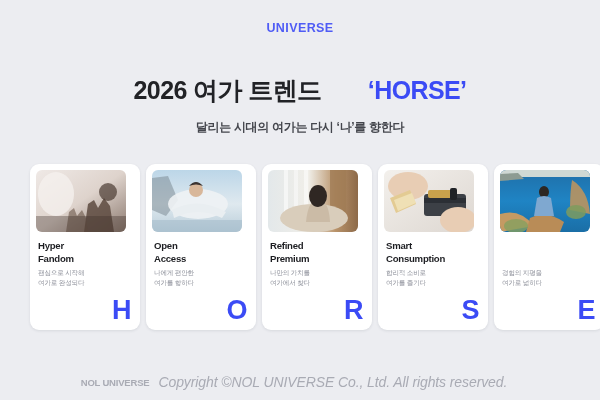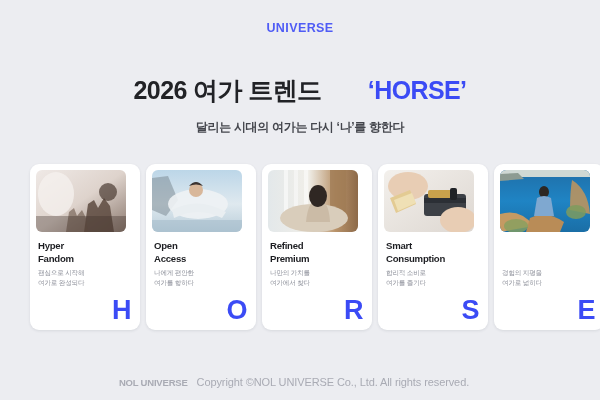--- a/index.html
+++ b/index.html
@@ -148,23 +148,24 @@
     justify-content: center;
     gap: 9px;
   }
   .footer-logo {
     font-size: 9.5px;
     font-weight: bold;
     letter-spacing: -0.2px;
     color: #a9abb4;
   }
   .footer-copy {
-    font-size: 11px;
+    font-size: 14px;
     color: #a9abb4;
     letter-spacing: -0.1px;
+    font-style: italic;
   }
 </style>
 </head>
 <body>
 
 <div class="brand-logo">
   <span class="logo-sub">UNIVERSE</span>
 </div>
 
 <div class="headline">

